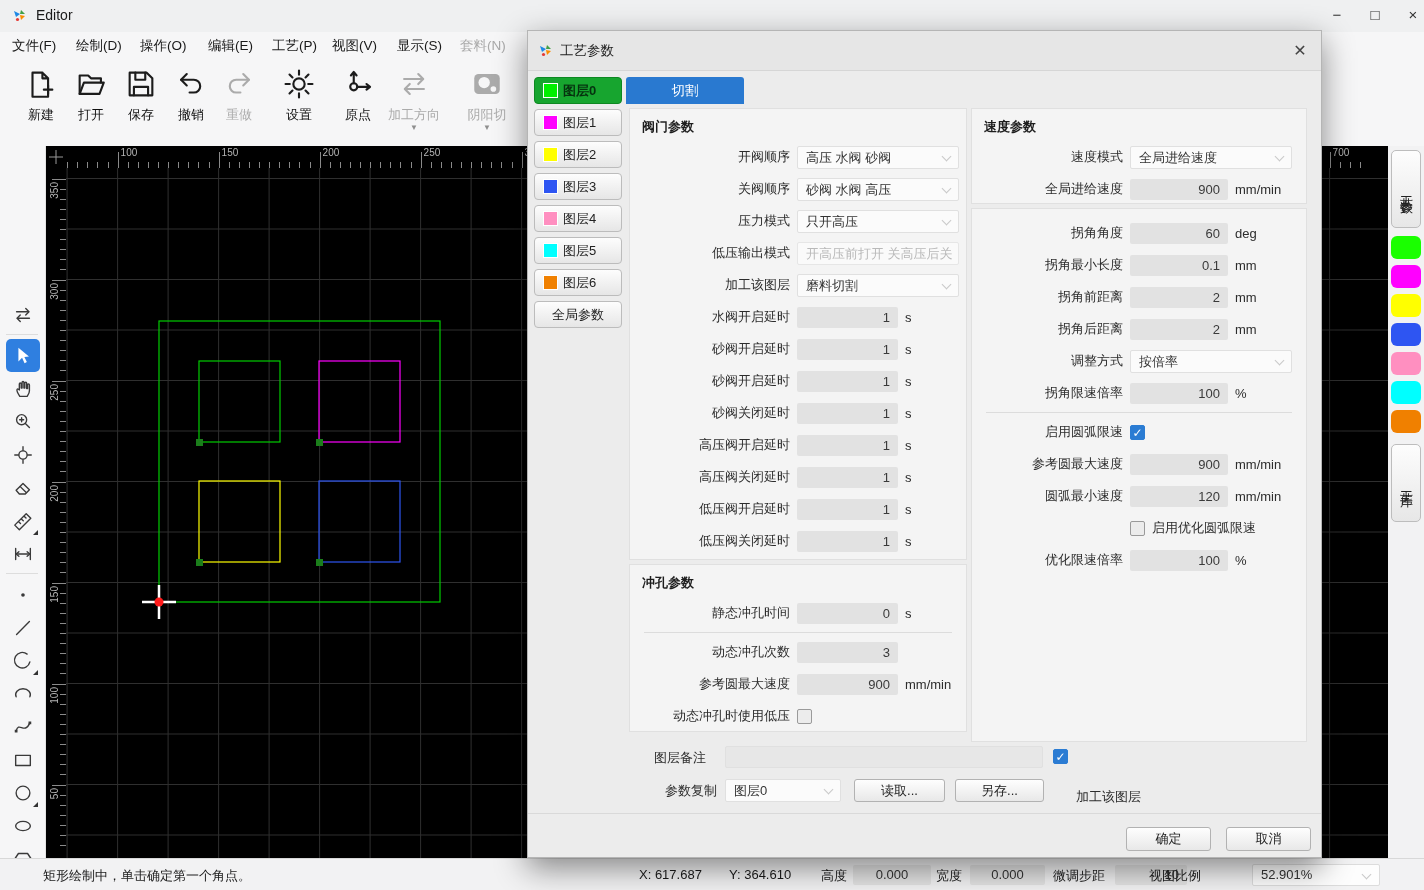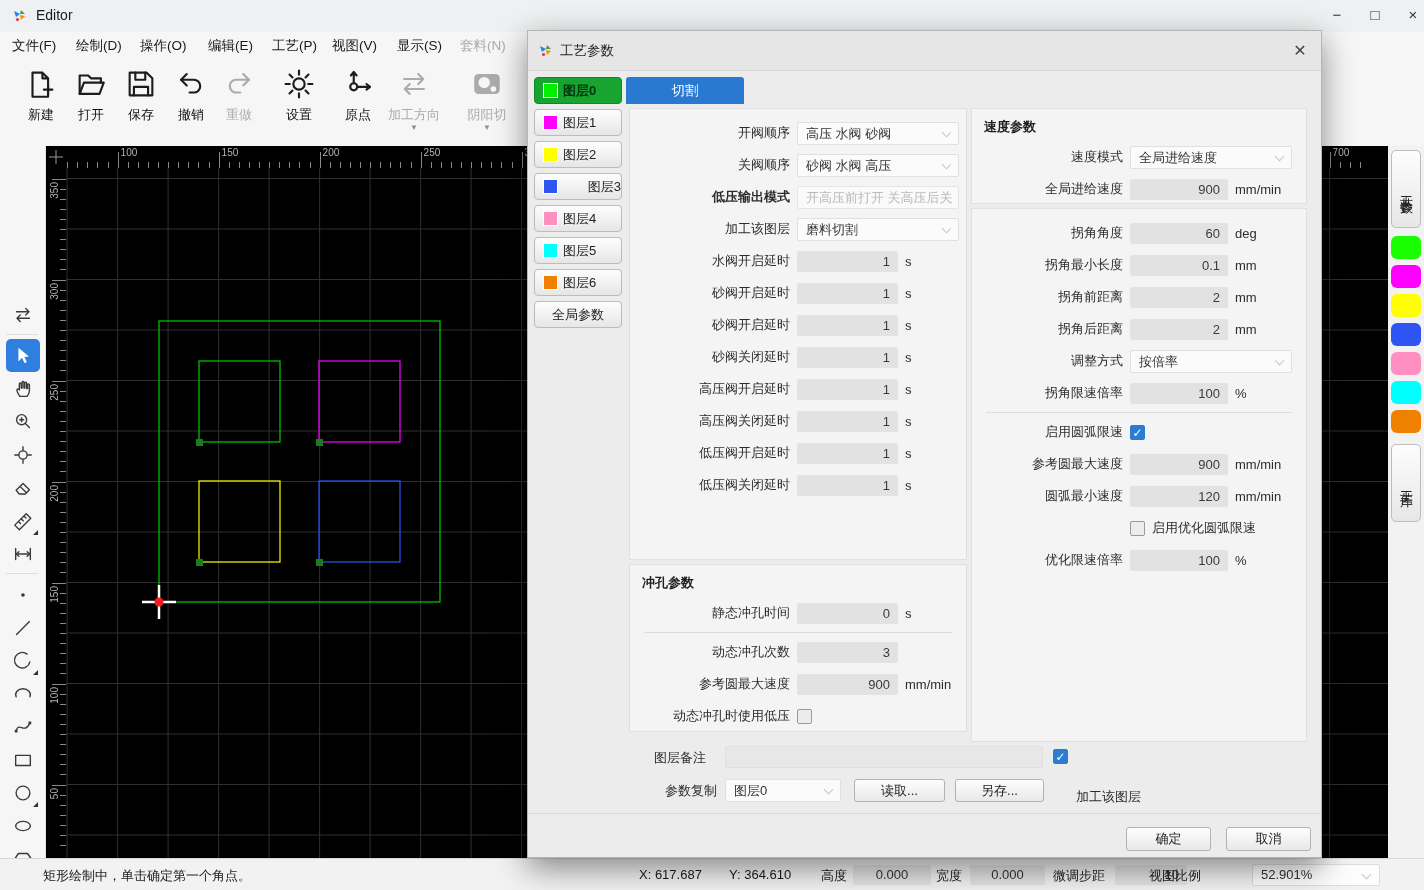--- a/index.html
+++ b/index.html
@@ -673,21 +673,21 @@
         <span>图层0</span>
       </div>
       <div class="layer-btn" style="top: 78px;">
         <span class="layer-chip" style="background: rgb(255, 0, 255);"></span>
         <span>图层1</span>
       </div>
       <div class="layer-btn" style="top: 110px;">
         <span class="layer-chip" style="background: rgb(255, 255, 0);"></span>
         <span>图层2</span>
       </div>
-      <div class="layer-btn" style="top: 142px; justify-content: space-between;">
+      <div class="layer-btn" style="top: 142px;">
         <span class="layer-chip" style="background: rgb(46, 85, 242);"></span>
         <span>图层3</span>
       </div>
       <div class="layer-btn" style="top: 174px;">
         <span class="layer-chip" style="background: rgb(255, 143, 192);"></span>
         <span>图层4</span>
       </div>
       <div class="layer-btn" style="top: 206px;">
         <span class="layer-chip" style="background: rgb(0, 255, 255);"></span>
         <span>图层5</span>
@@ -696,30 +696,35 @@
         <span class="layer-chip" style="background: rgb(240, 128, 0);"></span>
         <span>图层6</span>
       </div>
       <div class="layer-btn global" style="top: 270px;">
         <span>全局参数</span>
       </div>
     </div>
   <div class="dlg-tab">切割</div>
 
   <div class="panel" id="panel-valve" style="left:101px; top:77px;  width:338px; height:452px;">
+      <div class="panel-title">阀门参数</div>
       <div class="prow">
         <span class="plabel" style="width: 155px;">开阀顺序</span>
         <span class="psel" style="width: 162px;"><span>高压 水阀 砂阀</span><span class="chev" style="position: absolute; right: 8px; top: 6px;"></span></span>
       </div>
       <div class="prow">
         <span class="plabel" style="width: 155px;">关阀顺序</span>
         <span class="psel" style="width: 162px;"><span>砂阀 水阀 高压</span><span class="chev" style="position: absolute; right: 8px; top: 6px;"></span></span>
       </div>
       <div class="prow">
-        <span class="plabel" style="width: 155px; font-weight: bold;">低压输出模式</span>
+        <span class="plabel" style="width: 155px;">压力模式</span>
+        <span class="psel" style="width: 162px;"><span>只开高压</span><span class="chev" style="position: absolute; right: 8px; top: 6px;"></span></span>
+      </div>
+      <div class="prow">
+        <span class="plabel" style="width: 155px;">低压输出模式</span>
         <span class="ptext" style="width: 162px;">开高压前打开 关高压后关</span>
       </div>
       <div class="prow">
         <span class="plabel" style="width: 155px;">加工该图层</span>
         <span class="psel" style="width: 162px;"><span>磨料切割</span><span class="chev" style="position: absolute; right: 8px; top: 6px;"></span></span>
       </div>
       <div class="prow">
         <span class="plabel" style="width: 155px;">水阀开启延时</span>
         <span class="pnum" style="width: 101px;">1</span>
         <span class="punit">s</span>

